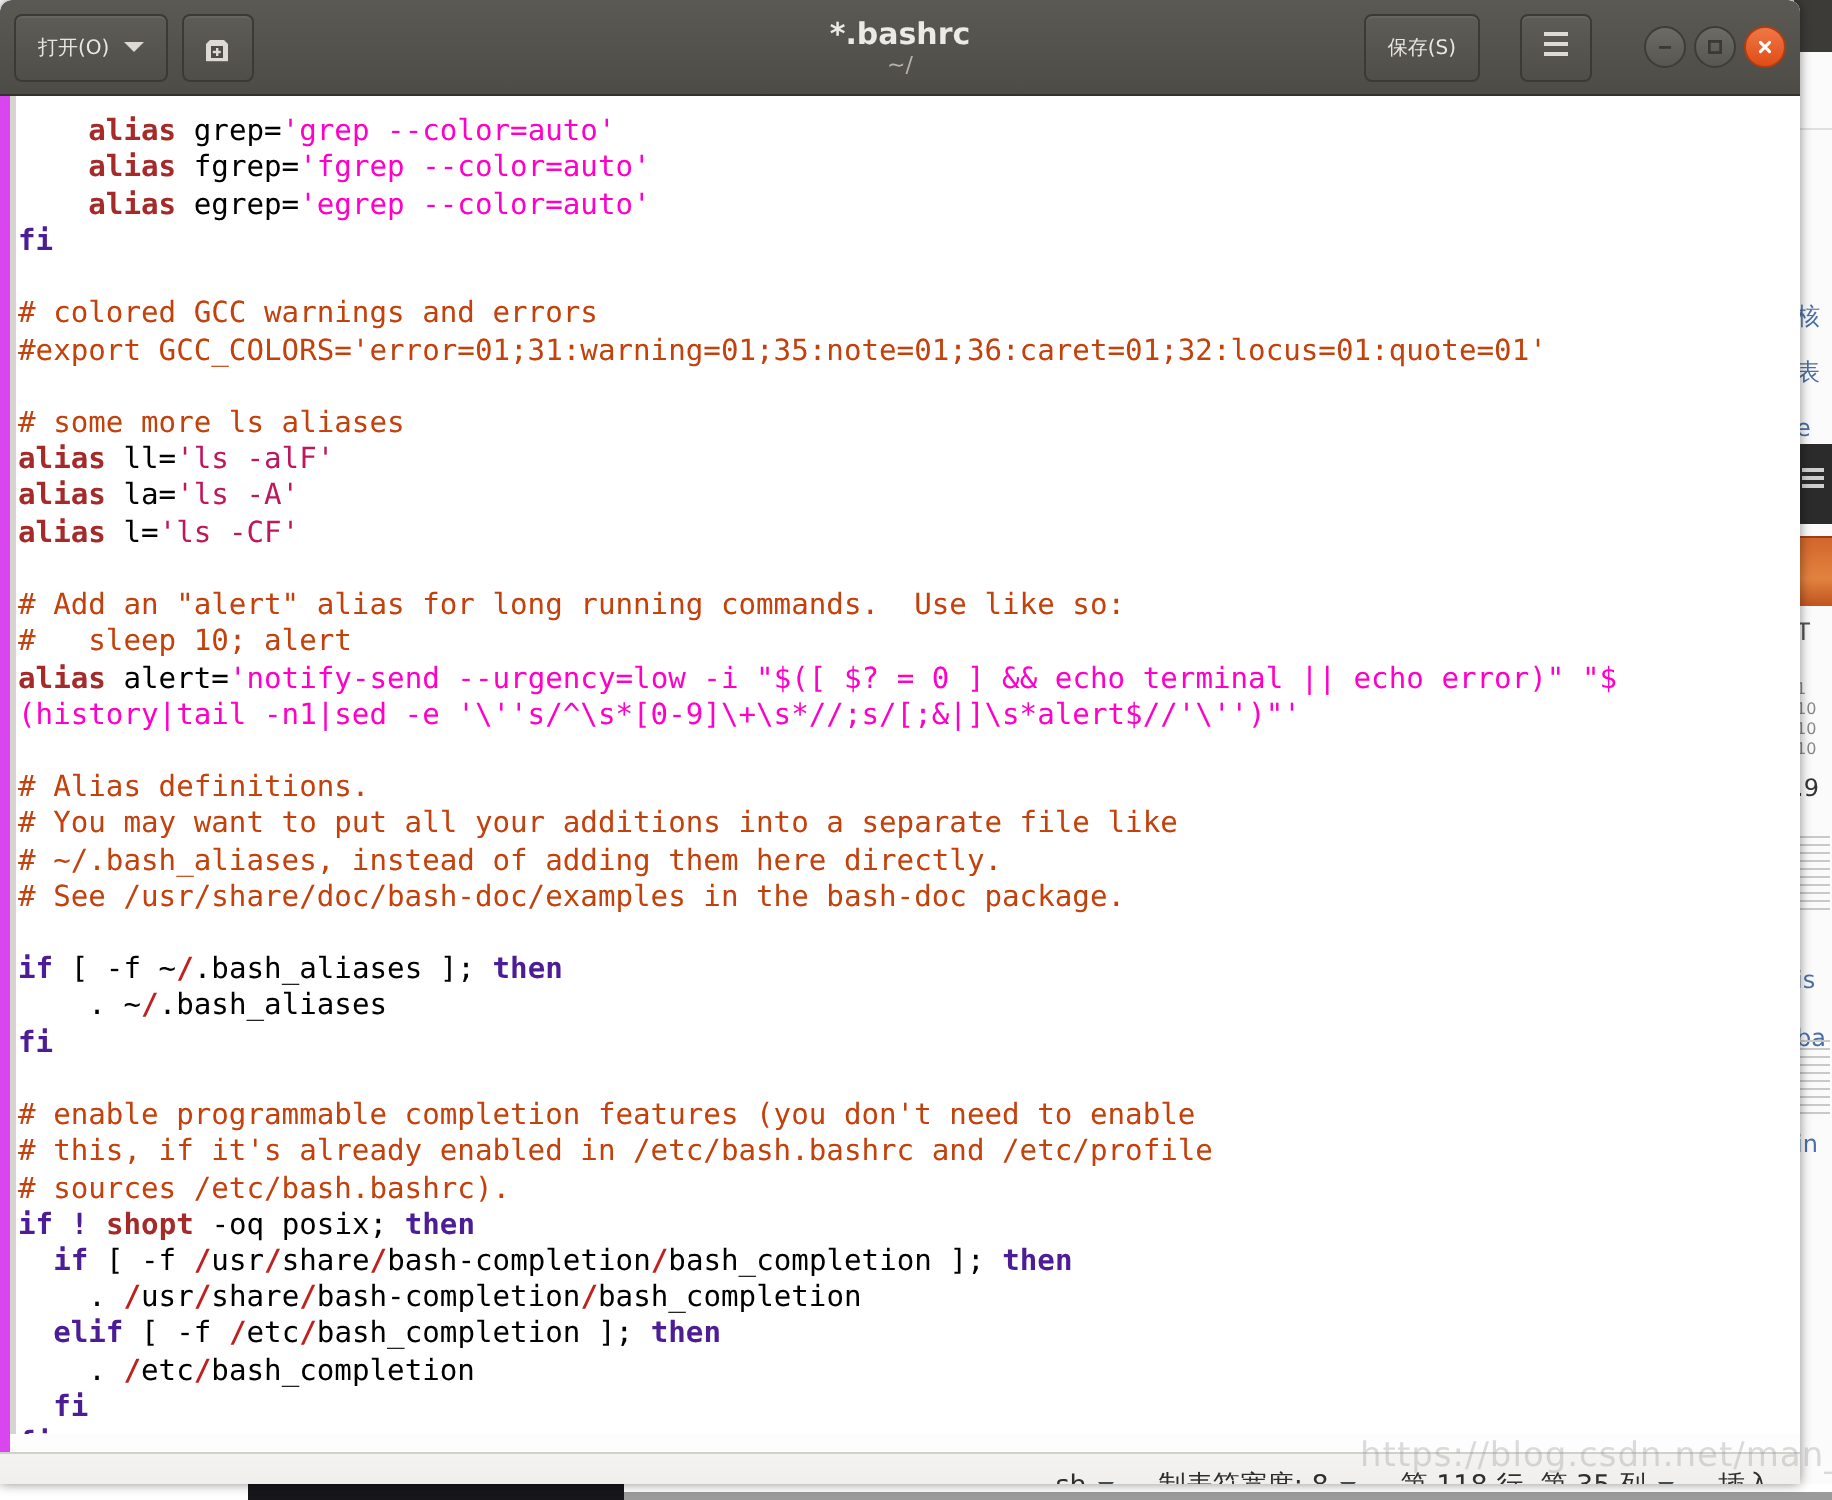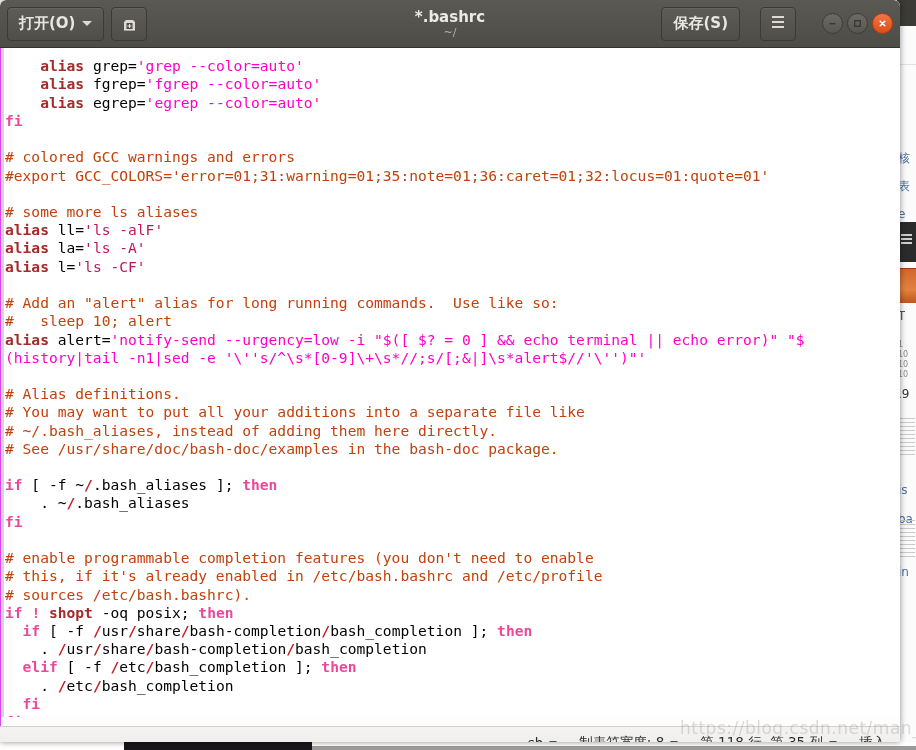--- a/index.html
+++ b/index.html
@@ -92,31 +92,30 @@
     display: flex;
     align-items: center;
     padding: 0 7px;
     box-sizing: border-box;
   }
   .hb-btn {
     background: linear-gradient(180deg,#5e5c56,#504e49);
     border: 1px solid #3b3a36;
     border-radius: 4px;
     color: #e8e6e3;
-    font-size: 15px;
+    font-size: 10px;
     height: 34px;
     display: flex;
     align-items: center;
     justify-content: center;
     padding: 0 11px;
     box-sizing: border-box;
     cursor: pointer;
     user-select: none;
     box-shadow: inset 0 1px 0 rgba(255,255,255,0.06);
-    font-weight: bold;
   }
   .hb-btn.icon-only { width: 36px; padding: 0; }
   .caret {
     display: inline-block;
     margin-left: 7px;
     width: 0; height: 0;
     border-left: 5px solid transparent;
     border-right: 5px solid transparent;
     border-top: 5px solid #ddd9d4;
   }
@@ -168,39 +167,39 @@
   }
   .wbtn.close { background: linear-gradient(180deg,#f07746,#df4c16); border-color:#b03c0f; }
   .wbtn svg { display:block; }
 
   
   .doc-area {
     position: relative;
     height: 678px;
     background: #ffffff;
     overflow: hidden;
-    border-left: 1px solid #d946ef;
+    border-left: 5px solid #d946ef;
     box-sizing: border-box;
   }
   .code {
     position: absolute;
     left: 4px;
     top: -9px;
     font-family: "DejaVu Sans Mono", "Liberation Mono", monospace;
     font-size: 14.6px;
     line-height: 18.22px;
     white-space: pre;
     color: #000000;
     letter-spacing: 0px;
   }
   .code .ln { display: block; height: 18.22px; }
 
   .cmt { color: #c2410c; }
   .kw  { color: #a52a2a; font-weight: bold; }
-  .kw2 { color: #ec4899; font-weight: bold; }
+  .kw2 { color: #4c1d95; font-weight: bold; }
   .str { color: #be185d; }
   .str2{ color: #ff00c8; }
   .pth { color: #c02020; font-weight: bold; }
   .plain { color: #000000; }
 
   
   .doc-leftedge {
     position: absolute; left:0; top:0; width: 3px; height: 100%;
     background: #d6d4d1;
   }

